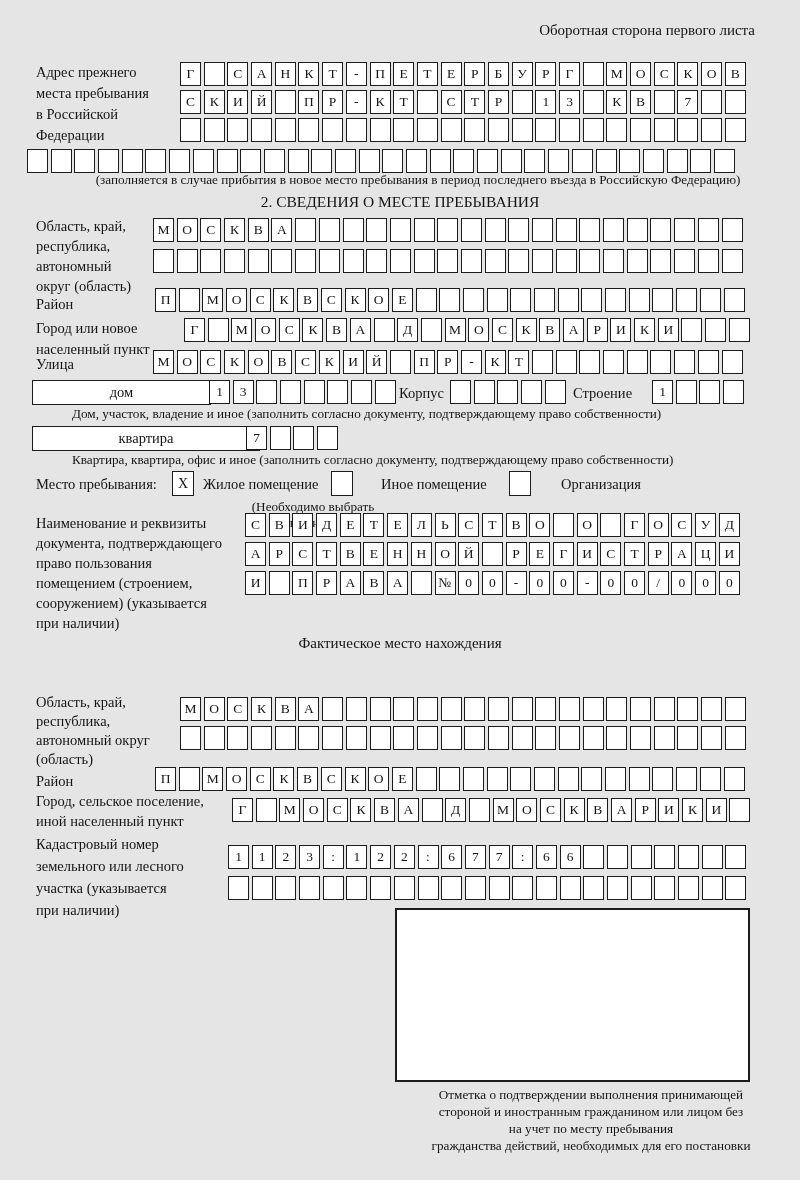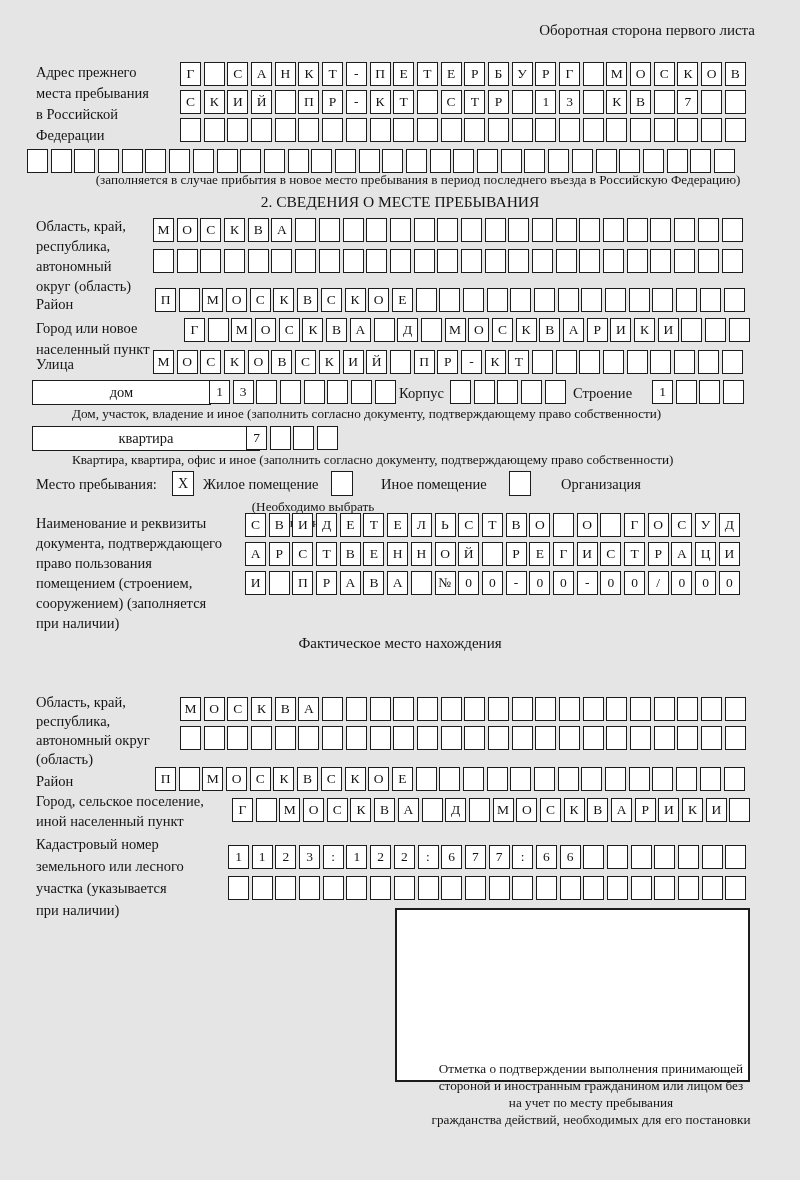--- a/index.html
+++ b/index.html
@@ -353,21 +353,21 @@
   <div class="lbl" style="top:474px; left:381px;">Иное помещение</div>
   <div class="cbox" style="left:509px; top:471px;"></div>
   <div class="lbl" style="top:474px; left:561px;">Организация</div>
   <div class="abs cap" style="top:499px; left:200px; width:190px; text-align:center;">(Необходимо выбрать нужное)</div>
 
   <div class="lines" style="top:513px; left:36px; line-height:20px;">
       <div>Наименование и реквизиты</div>
       <div>документа, подтверждающего</div>
       <div>право пользования</div>
       <div>помещением (строением,</div>
-      <div>сооружением) (заполняется</div>
+      <div>сооружением) (указывается</div>
       <div>при наличии)</div>
     </div>
   <div class="row" style="left:245px; top:513px;">
       <div class="cell">С</div>
       <div class="cell">В</div>
       <div class="cell">И</div>
       <div class="cell">Д</div>
       <div class="cell">Е</div>
       <div class="cell">Т</div>
       <div class="cell">Е</div>
@@ -601,20 +601,20 @@
       <div class="cell"></div>
       <div class="cell"></div>
       <div class="cell"></div>
       <div class="cell"></div>
       <div class="cell"></div>
       <div class="cell"></div>
       <div class="cell"></div>
     </div>
 
   <div class="bigbox" style="left:395px; top:908px; width:355px; height:174px;"></div>
-  <div class="lines cap" style="top:1060px; left:395px; width:356px; text-align:center; line-height:17px;">
+  <div class="lines cap" style="top:1086px; left:395px; width:356px; text-align:center; line-height:17px;">
       <div>Отметка о подтверждении выполнения принимающей</div>
       <div>стороной и иностранным гражданином или лицом без</div>
       <div>на учет по месту пребывания</div>
       <div>гражданства действий, необходимых для его постановки</div>
     </div>
 
 </div>
 
 </body></html>

